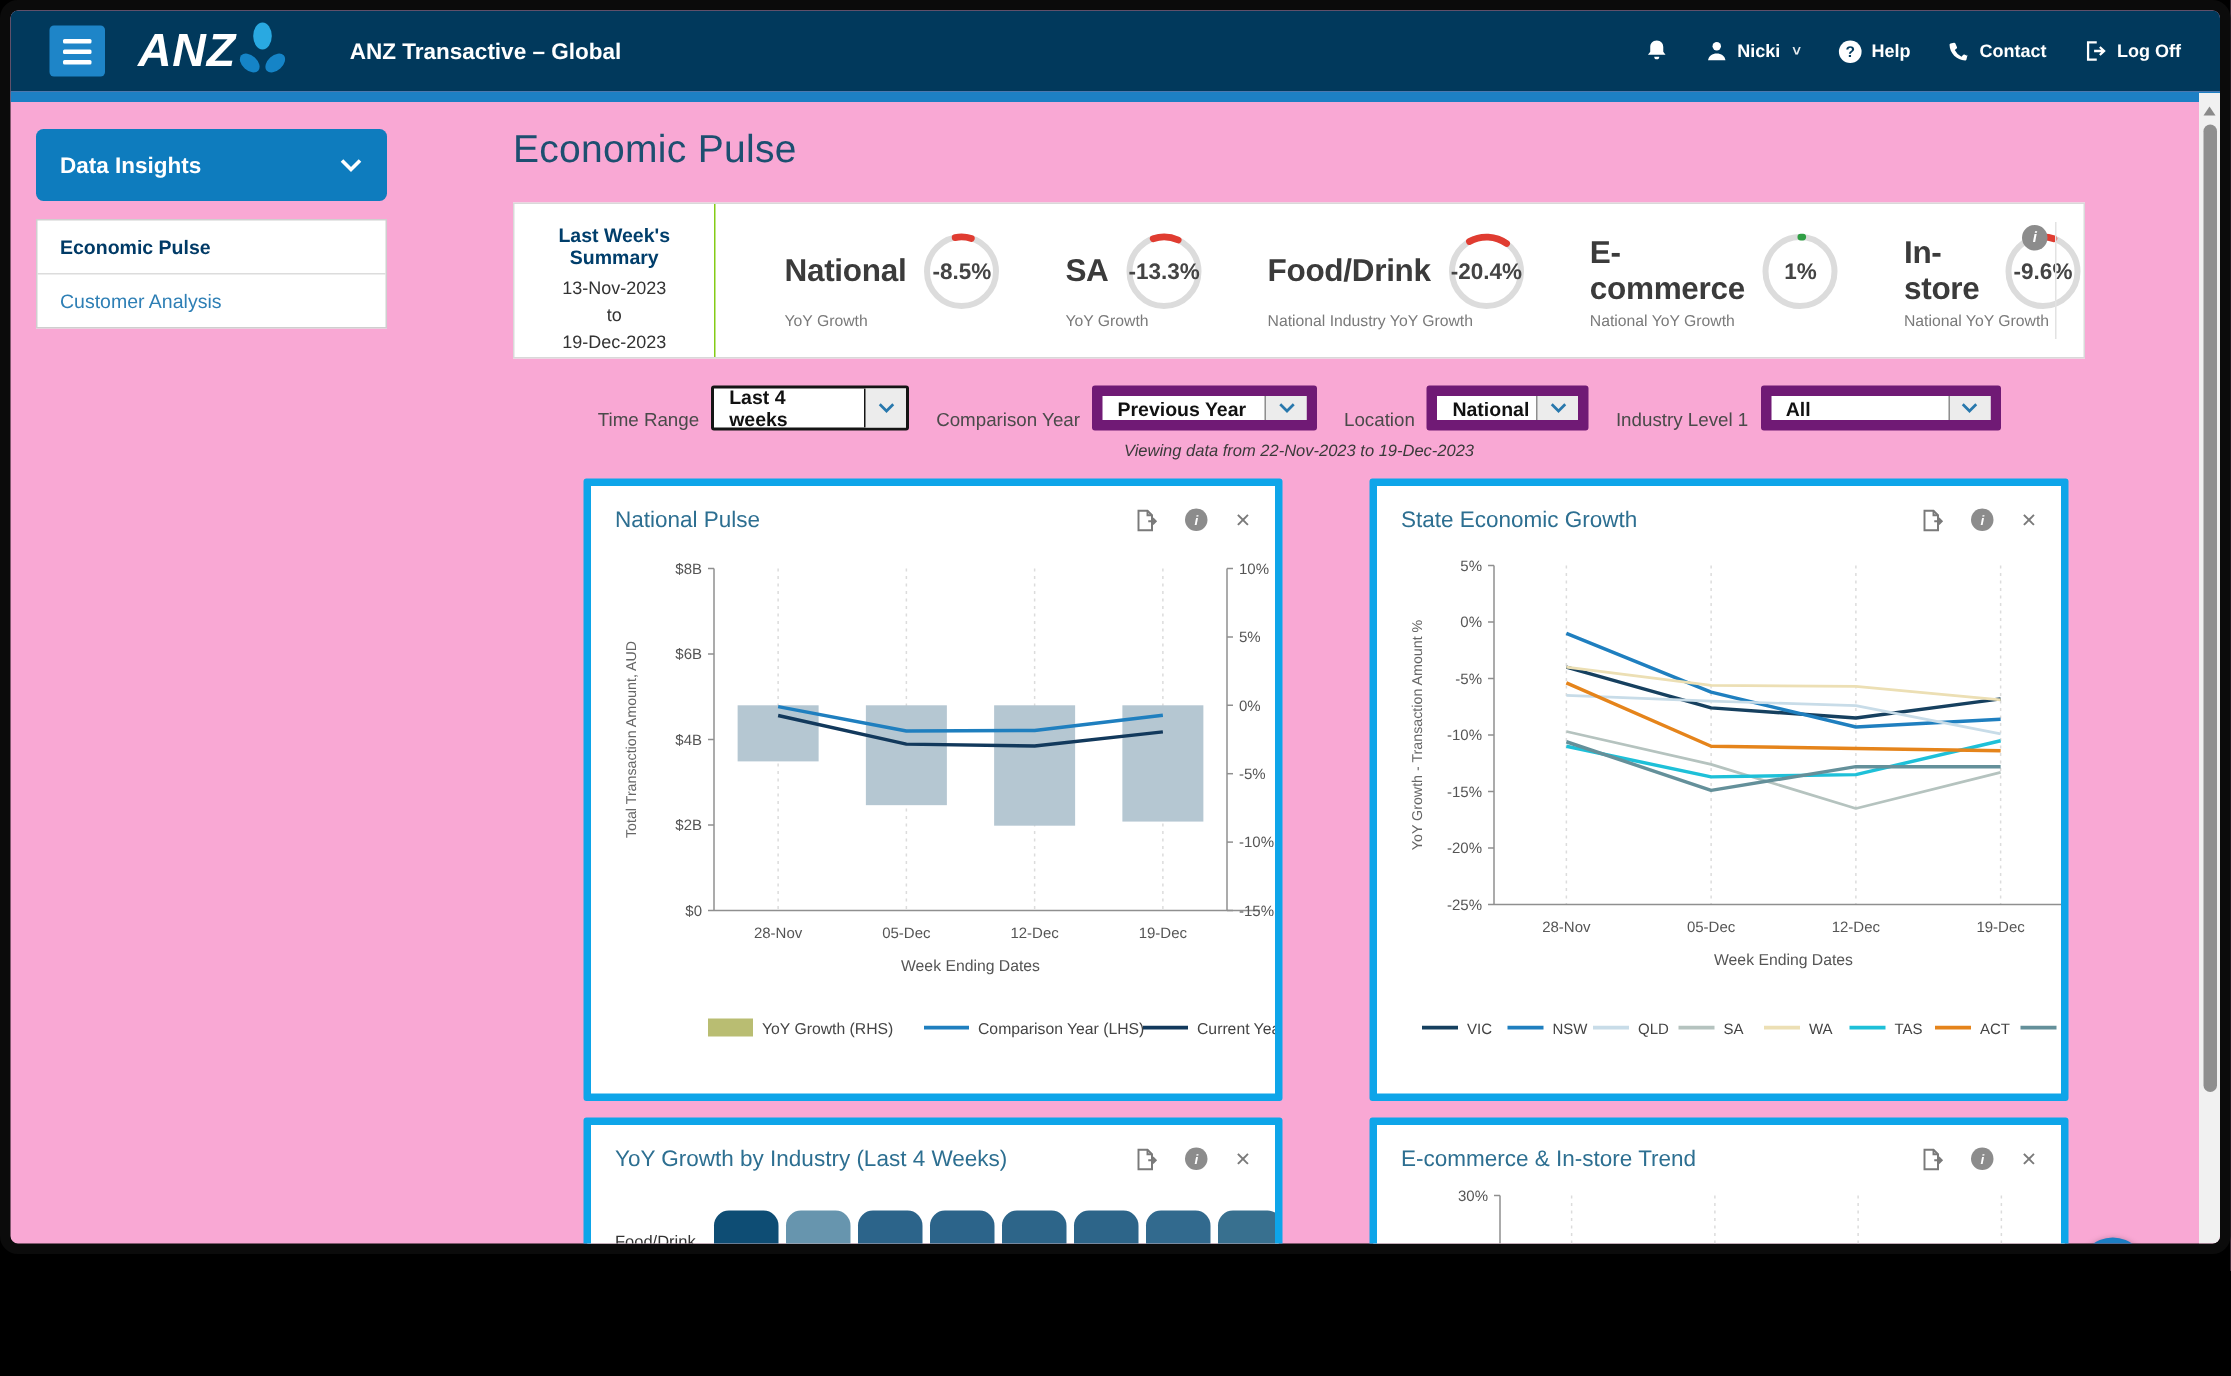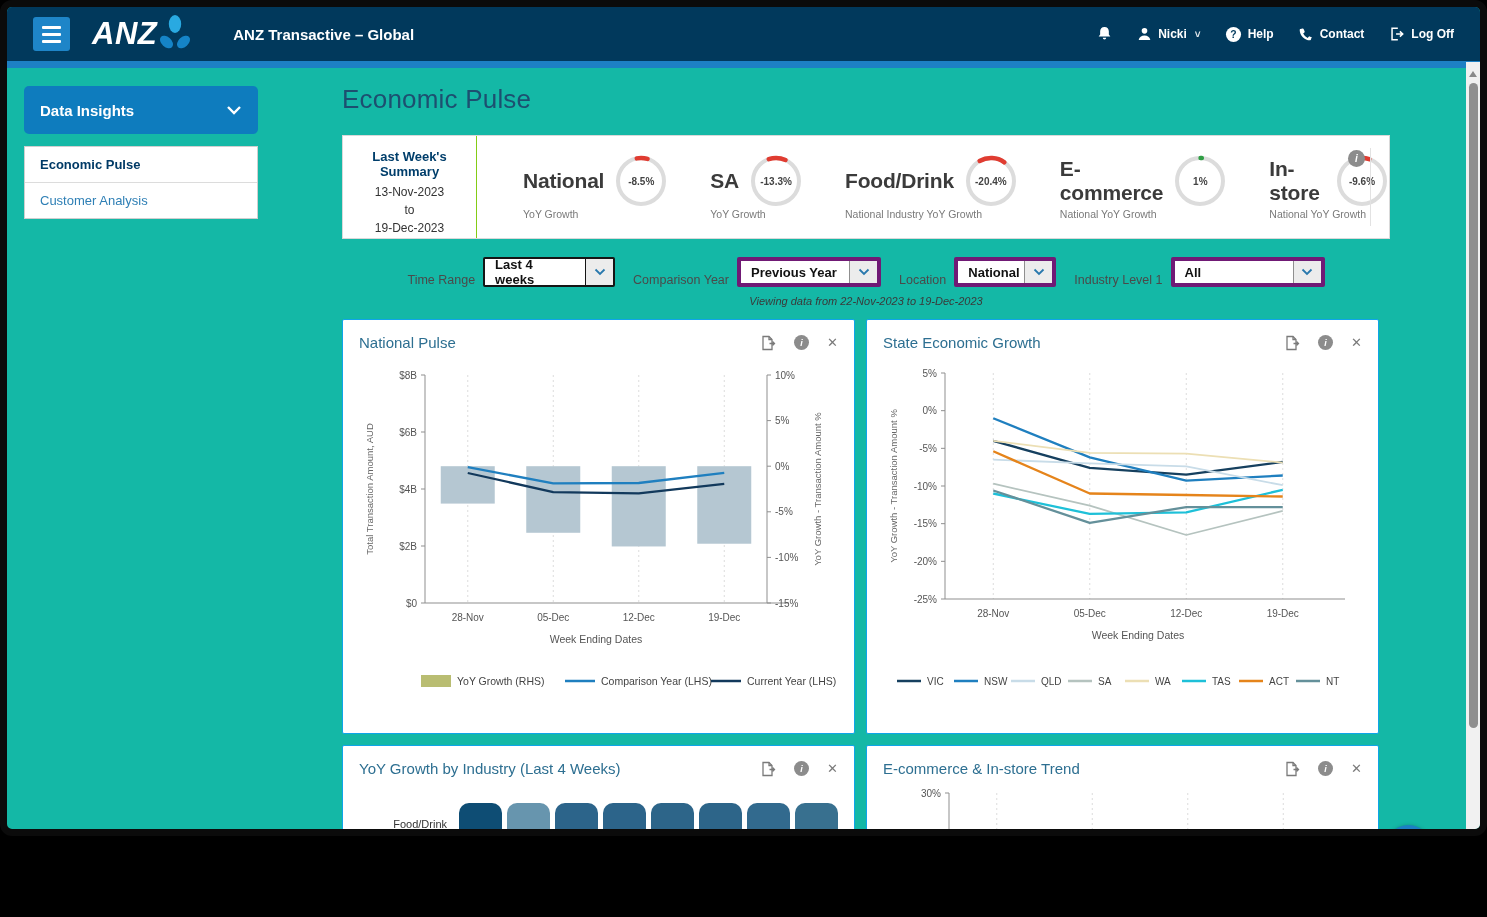--- a/index.html
+++ b/index.html
@@ -1,19 +1,19 @@
 <!DOCTYPE html>
 <html><head>
 <meta charset="utf-8">
 <style>
   * { box-sizing: border-box; margin: 0; padding: 0; }
   html,body { width:1487px; height:917px; background:#000; overflow:hidden;
               font-family:"Liberation Sans", sans-serif; }
   .window { position:absolute; left:0; top:0; width:1487px; height:836px;
-            background:#14b8a6; border:7px solid #0b0b0b; border-radius:12px; overflow:hidden; }
+            background:#f9a8d4; border:7px solid #0b0b0b; border-radius:12px; overflow:hidden; }
 
   
   .navbar { position:absolute; left:0; top:0; right:0; height:54px; background:#01395c;
             display:flex; align-items:center; padding:0 26px; }
   .nav-strip { position:absolute; left:0; top:54px; right:0; height:7px; background:#1d80c4; }
   .hamburger { width:37px; height:34px; background:#1e85c8; border-radius:3px;
                display:flex; flex-direction:column; justify-content:center; align-items:center; gap:4px; cursor:pointer; }
   .hamburger span { display:block; width:19px; height:3px; background:#fff; border-radius:1px; }
   .brand { display:flex; align-items:center; margin-left:22px; }
   .brand-text { color:#fff; font-weight:800; font-style:italic; font-size:31px; letter-spacing:.5px; }
@@ -42,47 +42,47 @@
                   display:flex; align-items:stretch; margin-bottom:18px; }
   .summary-left { width:134px; padding:13px 6px 0 6px; text-align:center; border-right:1px solid #84cc16; }
   .summary-left .s-title { font-size:13px; font-weight:700; color:#003e6b; margin-bottom:4px; }
   .summary-left .s-date { font-size:12px; color:#333; line-height:1.5; }
   .gauges { flex:1; display:flex; align-items:center; padding-left:46px; gap:42px; }
   .gauge-item { }
   .gauge-top { display:flex; align-items:center; }
   .gauge-name { font-size:21px; font-weight:700; color:#3b3b3b; letter-spacing:-.2px; }
   .ring-wrap { position:relative; width:54px; height:54px; margin-left:10px; }
   .ring-wrap .gv { position:absolute; left:0; right:0; top:0; bottom:0; display:flex; align-items:center;
-                   justify-content:center; font-size:10px; font-weight:600; color:#444; }
+                   justify-content:center; font-size:15px; font-weight:600; color:#444; }
   .gauge-sub { font-size:10.5px; color:#7a7a7a; margin-top:0px; }
   .card-info { position:absolute; top:14px; right:24px; }
   .card-right-divider { position:absolute; right:18px; top:12px; bottom:12px; width:1px; background:#e2e2e2; }
   .info-dot { width:17px; height:17px; border-radius:50%; background:#8c8c8c; color:#fff; font-size:10px;
               font-weight:700; display:flex; align-items:center; justify-content:center; cursor:pointer; font-style:italic; }
 
   
   .filters { display:flex; justify-content:center; align-items:center; gap:18px; margin-bottom:8px; }
   .filter-group { display:flex; align-items:flex-end; gap:8px; }
   .filter-label { font-size:12.5px; color:#4a4a4a; }
-  .select { display:flex; align-items:stretch; height:30px; background:#fff; border:4px solid #701a75; border-radius:2px; cursor:pointer; }
+  .select { display:flex; align-items:stretch; height:30px; background:#fff; border:7px solid #701a75; border-radius:2px; cursor:pointer; }
   .select.focused { border:2px solid #151515; }
   .select-value { display:flex; align-items:center; padding:0 10px; font-size:13px; font-weight:700; color:#111; }
   .select-arrow { width:28px; background:#ececec; border-left:1px solid #8f8f8f;
                   display:flex; align-items:center; justify-content:center; }
   .select.focused .select-arrow { border-left-color:#151515; }
   .filter-group:nth-child(1) .select-value { width:100px; }
   .filter-group:nth-child(2) .select-value { width:108px; }
   .filter-group:nth-child(3) .select-value { width:66px; }
   .filter-group:nth-child(4) .select-value { width:118px; }
 
   .viewing-note { text-align:center; font-style:italic; font-size:11px; color:#3a3a3a; margin-bottom:12px; }
 
   
   .panel-grid { display:grid; grid-template-columns:513px 513px; grid-template-rows:415px 430px; gap:11px; }
-  .panel { background:#fff; border:1px solid #0ea5e9; border-radius:2px; padding:14px 16px; overflow:hidden; }
+  .panel { background:#fff; border:5px solid #0ea5e9; border-radius:2px; padding:14px 16px; overflow:hidden;margin-left:47px; }
   .panel-head { display:flex; align-items:center; }
   .panel-title { font-size:15px; color:#2d6f91; flex:1; }
   .panel-icons { display:flex; align-items:center; gap:18px; color:#7a7a7a; }
   .panel-icons .x { font-size:13px; cursor:pointer; }
   .info-dot.small { width:15px; height:15px; font-size:9px; }
 
   
   .heatmap { margin-top:26px; }
   .heat-row { display:flex; align-items:center; margin-bottom:5px; }
   .heat-label { width:102px; text-align:right; padding-right:12px; font-size:11px; color:#333; }

